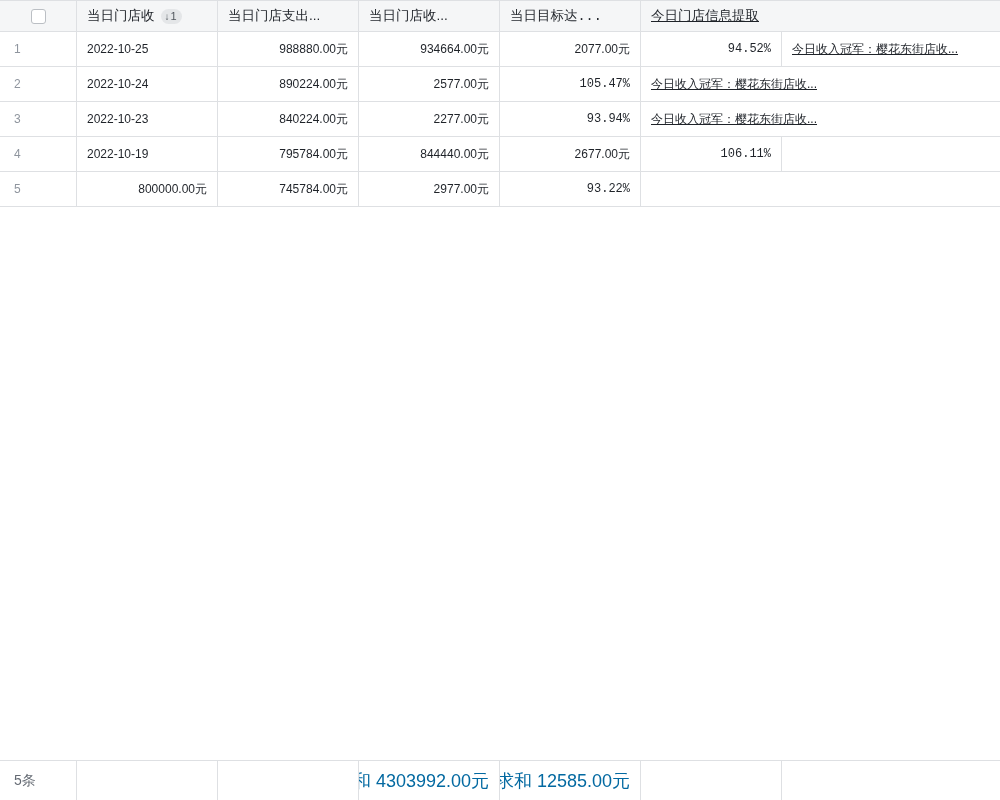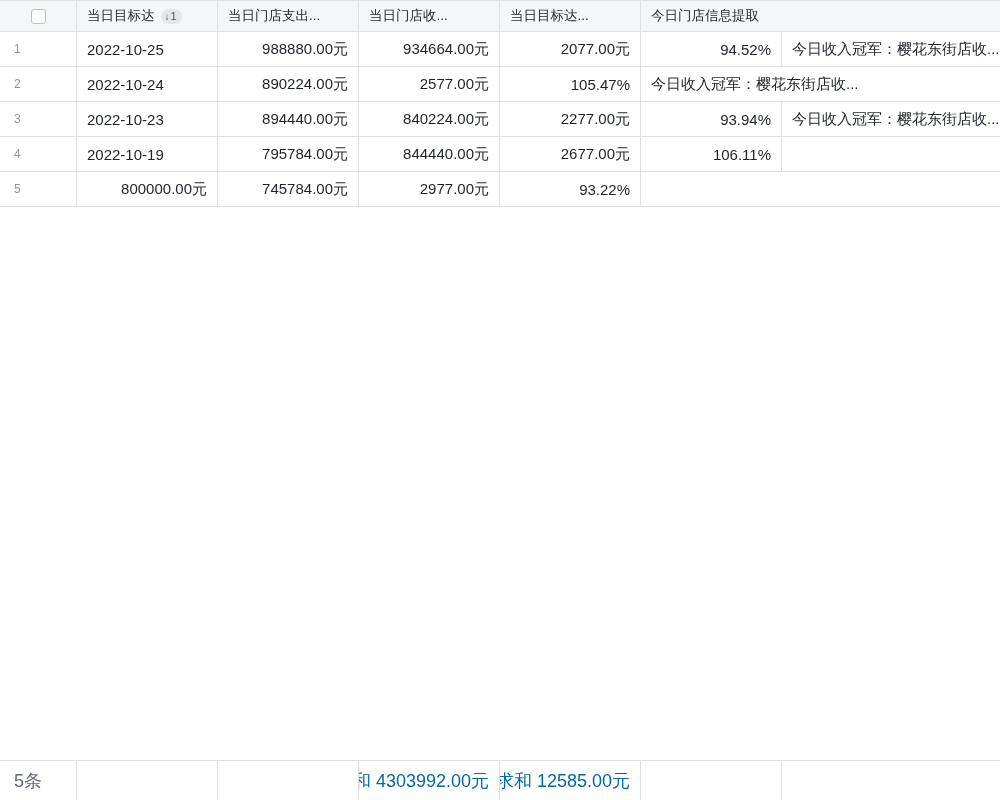--- a/index.html
+++ b/index.html
@@ -45,22 +45,22 @@
   .th.select-col, .td.select-col {
     width: 77px;
     flex: 0 0 77px;
     justify-content: center;
     padding: 0;
   }
   .col-date   { width: 141px; flex: 0 0 141px; }
   .col-goal   { width: 141px; flex: 0 0 141px; }
   .col-income { width: 141px; flex: 0 0 141px; }
   .col-expense{ width: 141px; flex: 0 0 141px; }
-  .col-rate   { width: 141px; flex: 0 0 141px; }
-  .col-info   { width: 218px; flex: 0 0 218px; border-right: none; }
+  .col-rate   { width: 141px; flex: 0 0 141px; font-family: Liberation Mono, monospace; }
+  .col-info   { width: 218px; flex: 0 0 218px; border-right: none; text-decoration: underline; }
 
   .checkbox {
     width: 15px;
     height: 15px;
     border: 1px solid #bbbfc4;
     border-radius: 3px;
     background: #ffffff;
   }
   .sort-badge {
     display: inline-flex;
@@ -80,21 +80,21 @@
   .tbody {
     flex: 1 1 auto;
     overflow: hidden;
   }
   .tr {
     display: flex;
     height: 35px;
     border-bottom: 1px solid #dee0e3;
     background: #fff;
   }
-  .td { color: #1f2329; font-size: 15px; }
+  .td { color: #1f2329; font-size: 12px; }
   .td.num { justify-content: flex-end; text-align: center; }
   .rownum {
     color: #8f959e;
     font-size: 12px;
     width: 77px;
     flex: 0 0 77px;
     display: flex;
     align-items: center;
     padding-left: 14px;
     border-right: 1px solid #dee0e3;
@@ -122,36 +122,36 @@
     padding: 0 10px;
     font-size: 18px;
     color: #0369a1;
     white-space: nowrap;
     overflow: hidden;
   }
   .tfoot .fcell.count {
     width: 77px; flex: 0 0 77px;
     padding-left: 14px;
     color: #646a73;
-    font-size: 18px;
+    font-size: 14px;
   }
   .tfoot .fcell.num { justify-content: flex-end; }
   .tfoot .fcell.last { border-right: none; }
 </style>
 </head>
 <body>
 
 <div class="sheet">
 
   <div class="thead">
     <div class="th select-col">
       <span class="checkbox"></span>
     </div>
     <div class="th col-date">
-      <span>当日目标达</span>
+      <span>当日门店收</span>
       <span class="sort-badge">
         <span class="arrow">↓</span>
         <span>1</span>
       </span>
     </div>
     <div class="th col-expense">
       <span>当日门店支出...</span>
     </div>
     <div class="th col-income">
       <span>当日门店收...</span>
@@ -181,21 +181,20 @@
       <div class="td col-date">2022-10-24</div>
       <div class="td col-goal num">890224.00元</div>
       <div class="td col-expense num">2577.00元</div>
       <div class="td col-rate num">105.47%</div>
       <div class="td col-info">今日收入冠军：樱花东街店收...</div>
     </div>
 
     <div class="tr">
       <div class="rownum">3</div>
       <div class="td col-date">2022-10-23</div>
-      <div class="td col-goal num">894440.00元</div>
       <div class="td col-income num">840224.00元</div>
       <div class="td col-expense num">2277.00元</div>
       <div class="td col-rate num">93.94%</div>
       <div class="td col-info">今日收入冠军：樱花东街店收...</div>
     </div>
 
     <div class="tr">
       <div class="rownum">4</div>
       <div class="td col-date">2022-10-19</div>
       <div class="td col-goal num">795784.00元</div>

